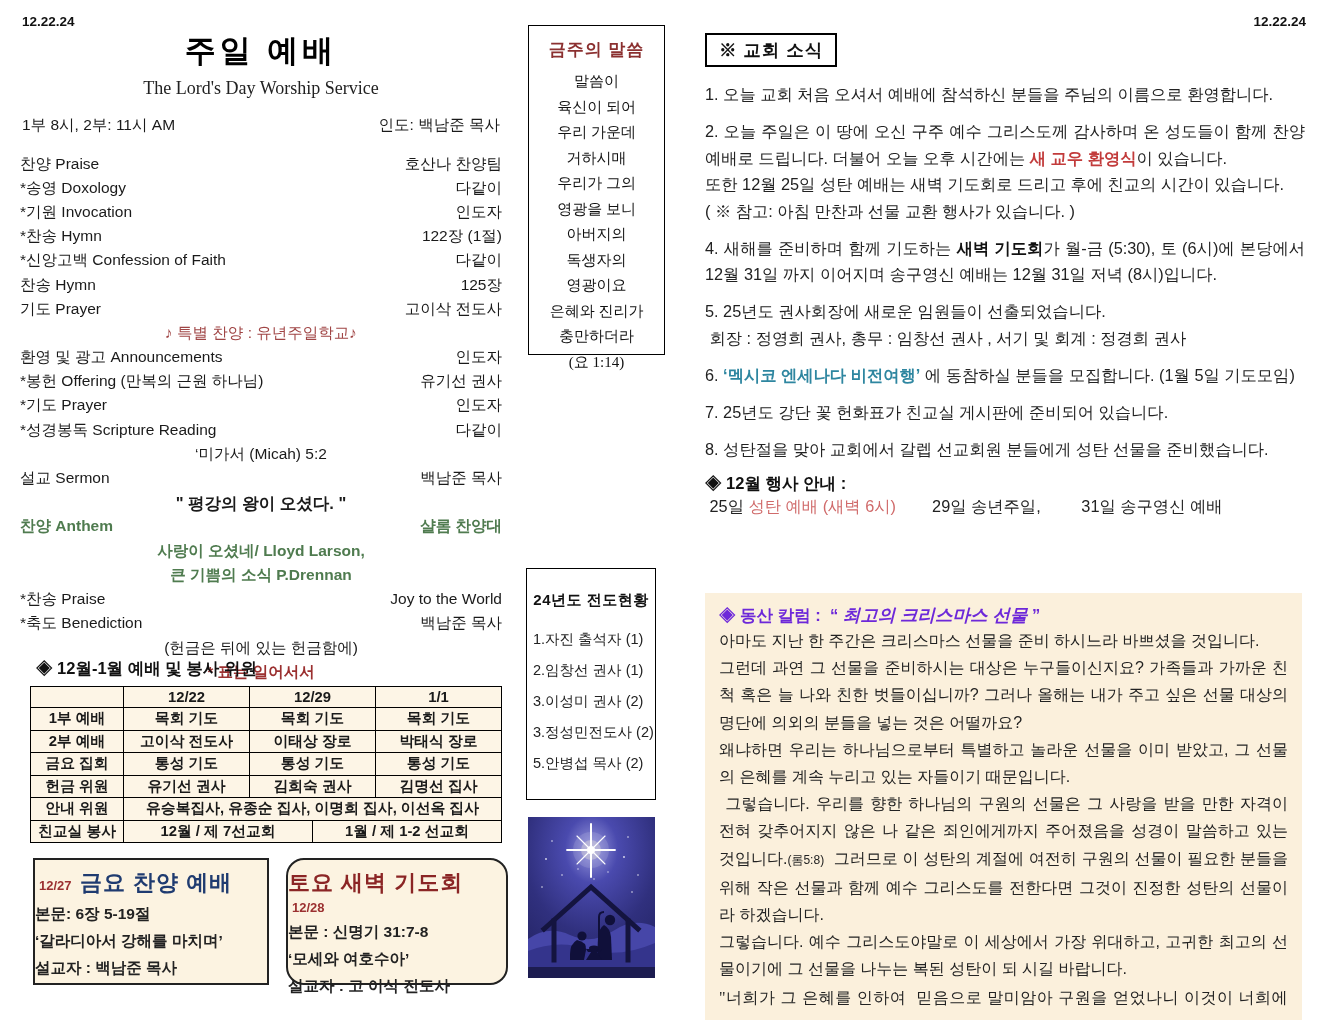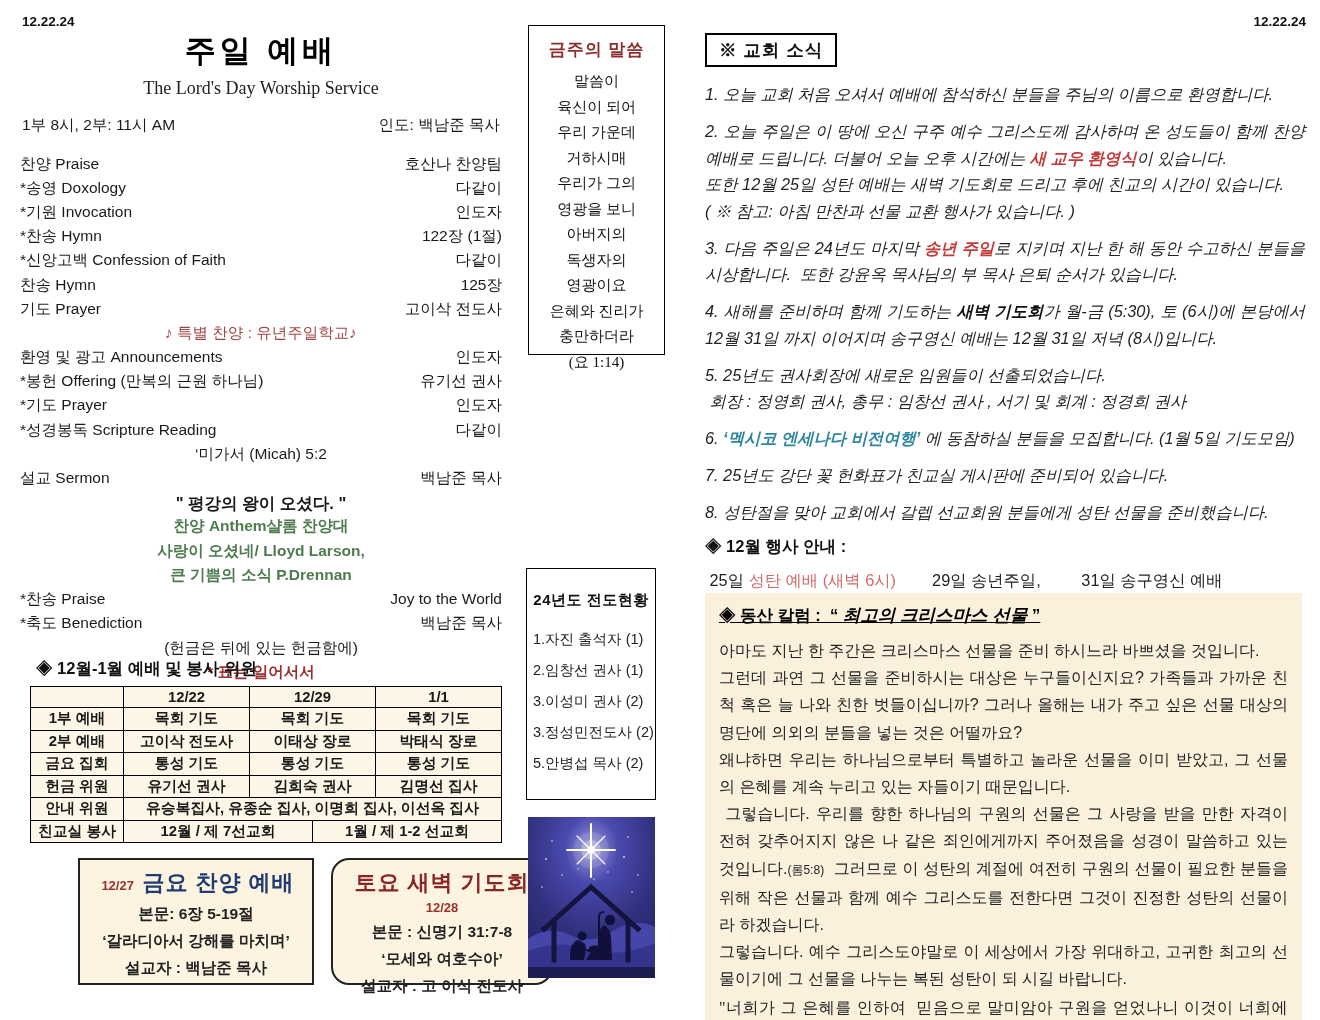--- a/index.html
+++ b/index.html
@@ -12,32 +12,32 @@
   .w-subtitle{text-align:center;font-size:18px;font-family:"Liberation Serif",serif;margin-top:6px;color:#222;}
   .w-headrow{display:flex;justify-content:space-between;font-size:15.5px;margin-top:16px;padding:0 2px;}
   .worship-order{margin-top:16px;font-size:15.5px;}
   .w-row{display:flex;justify-content:space-between;height:24.2px;align-items:center;}
   .w-label{white-space:pre;}
   .w-value{white-space:pre;text-align:right;}
   .w-center{height:24.2px;text-align:center;line-height:24.2px;}
   .s-maroon{color:#a04545;}
   .s-maroon-bold{color:#9b3030;font-weight:bold;}
   .s-bold{font-weight:bold;font-size:16.5px;}
-  .s-green{color:#4f7b4f;font-weight:bold;justify-content:center;}
+  .s-green{color:#4f7b4f;font-weight:bold;}
   .s-green-bold{color:#4f7b4f;font-weight:bold;}
   .w-row.s-green .w-label,.w-row.s-green .w-value{color:#4f7b4f;font-weight:bold;}
   .duty-title{position:absolute;left:36px;top:658px;font-size:16.5px;font-weight:bold;color:#111;}
   table.duty{position:absolute;left:30px;top:686px;border-collapse:collapse;width:472px;
              font-size:14.8px;font-weight:bold;table-layout:fixed;}
   table.duty td{border:1.5px solid #000;background:#fdf5e6;text-align:center;height:21.5px;
                 padding:0 2px;white-space:nowrap;overflow:hidden;margin-top:8px;}
   table.duty td.lbl{width:88px;}
   table.duty tr:first-child td{height:20px;}
   .mini-box{position:absolute;top:858px;height:123px;background:#fcf3e1;border:2px solid #222;
-            text-align:center;margin-left:45px;}
+            text-align:left;}
   .mini-box .bx-title-row{margin-top:8px;}
   .bx-date{font-size:13px;font-weight:bold;color:#9b3030;vertical-align:middle;margin:0 4px;}
   .bx-title-navy{font-size:22px;font-weight:bold;color:#1f3b70;letter-spacing:1px;}
   .bx-title-red{font-size:22px;font-weight:bold;color:#8b2525;letter-spacing:1px;}
   .bx-line{font-size:15.5px;font-weight:bold;color:#222;margin-top:6px;}
   
   .verse-box{position:absolute;left:528px;top:25px;width:137px;height:330px;border:1.5px solid #000;
              background:#fff;text-align:center;box-sizing:border-box;}
   .verse-title{font-size:17px;font-weight:bold;color:#8b3030;letter-spacing:1px;margin-top:12px;}
   .verse-lines{margin-top:8px;font-family:"Liberation Serif",serif;font-size:15px;line-height:25.5px;color:#111;}
@@ -45,30 +45,30 @@
              background:#fff;box-sizing:border-box;}
   .evang-title{font-size:15px;font-weight:800;color:#111;letter-spacing:.5px;text-align:center;margin-top:22px;}
   .evang-items{margin:14px 0 0 6px;font-size:14.5px;line-height:31px;color:#222;white-space:nowrap;}
   .nativity{position:absolute;left:528px;top:817px;width:127px;height:161px;}
   
   .right-col{position:absolute;left:705px;top:33px;width:600px;}
   .news-header{display:inline-block;border:2px solid #000;padding:3px 12px;font-size:17.5px;
                font-weight:bold;color:#111;letter-spacing:1px;}
   .news-list{margin-top:14px;}
   .news-item{font-size:16.3px;line-height:26.5px;margin-bottom:10.5px;text-align:justify;
-             white-space:pre-wrap;color:#222;font-style:italic;}
+             white-space:pre-wrap;color:#222;}
   .c-red{color:#c23b3b;font-weight:bold;}
   .c-bold{font-weight:bold;color:#111;}
   .c-teal{color:#2e86a0;font-weight:bold;}
   .c-pink{color:#d06a6a;}
-  .events-title{font-size:16.5px;font-weight:bold;color:#111;margin:2px 0 12px 0;}
+  .events-title{font-size:16.5px;font-weight:bold;color:#111;margin:2px 0 1px 0;}
   .events-line{font-size:16.3px;white-space:pre-wrap;color:#222;}
   .column-block{position:absolute;left:705px;top:593px;width:597px;height:427px;background:#fbf0dc;
                 box-sizing:border-box;padding:10px 14px;overflow:hidden;}
-  .col-title{font-size:16.5px;color:#000000;font-weight:bold;margin-bottom:10px;white-space:pre-wrap;text-decoration:underline;}
+  .col-title{font-size:16.5px;color:#6d28d9;font-weight:bold;white-space:pre-wrap;}
   .c-bolditalic{font-weight:bold;font-style:italic;font-size:17.5px;}
   .col-par{font-size:16px;line-height:27.2px;color:#222;text-align:justify;white-space:pre-wrap;}
   .col-par .c-small{font-size:12px;}
   .col-par.serif{font-family:"Liberation Serif",serif;letter-spacing:.5px;line-height:29px;}
 </style>
 </head>
 <body>
 
 <div class="page">
 
@@ -301,21 +301,20 @@
     <rect x="0" y="150" width="127" height="11" fill="#1c1c50"></rect>
   </svg>
 
   <div class="right-col">
     <div class="news-header">※ 교회 소식</div>
     <div class="news-list">
         <div class="news-item"><span>1. 오늘 교회 처음 오셔서 예배에 참석하신 분들을 주님의 이름으로 환영합니다.</span></div>
         <div class="news-item"><span>2. 오늘 주일은 이 땅에 오신 구주 예수 그리스도께 감사하며 온 성도들이 함께 찬양예배로 드립니다. 더불어 오늘 오후 시간에는 </span><span class="c-red">새 교우 환영식</span><span>이 있습니다.
 또한 12월 25일 성탄 예배는 새벽 기도회로 드리고 후에 친교의 시간이 있습니다.
 ( ※ 참고: 아침 만찬과 선물 교환 행사가 있습니다. )</span></div>
-        <div class="news-item"><span>3. 다음 주일은 24년도 마지막 </span><span class="c-red">송년 주일</span><span>로 지키며 지난 한 해 동안 수고하신 분들을 시상합니다.  또한 강윤옥 목사님의 부 목사 은퇴 순서가 있습니다.</span></div>
         <div class="news-item"><span>4. 새해를 준비하며 함께 기도하는 </span><span class="c-bold">새벽 기도회</span><span>가 월-금 (5:30), 토 (6시)에 본당에서 12월 31일 까지 이어지며 송구영신 예배는 12월 31일 저녁 (8시)입니다.</span></div>
         <div class="news-item"><span>5. 25년도 권사회장에 새로운 임원들이 선출되었습니다.
  회장 : 정영희 권사, 총무 : 임창선 권사 , 서기 및 회계 : 정경희 권사</span></div>
         <div class="news-item"><span>6. </span><span class="c-teal">‘멕시코 엔세나다 비전여행’</span><span> 에 동참하실 분들을 모집합니다. (1월 5일 기도모임)</span></div>
         <div class="news-item"><span>7. 25년도 강단 꽃 헌화표가 친교실 게시판에 준비되어 있습니다.</span></div>
         <div class="news-item"><span>8. 성탄절을 맞아 교회에서 갈렙 선교회원 분들에게 성탄 선물을 준비했습니다.</span></div>
       </div>
     <div class="events-title">◈  12월 행사 안내 :</div>
     <div class="events-line"><span> 25일 </span><span class="c-pink">성탄 예배 (새벽 6시)</span><span>        29일 송년주일,         31일 송구영신 예배</span></div>
   </div>

